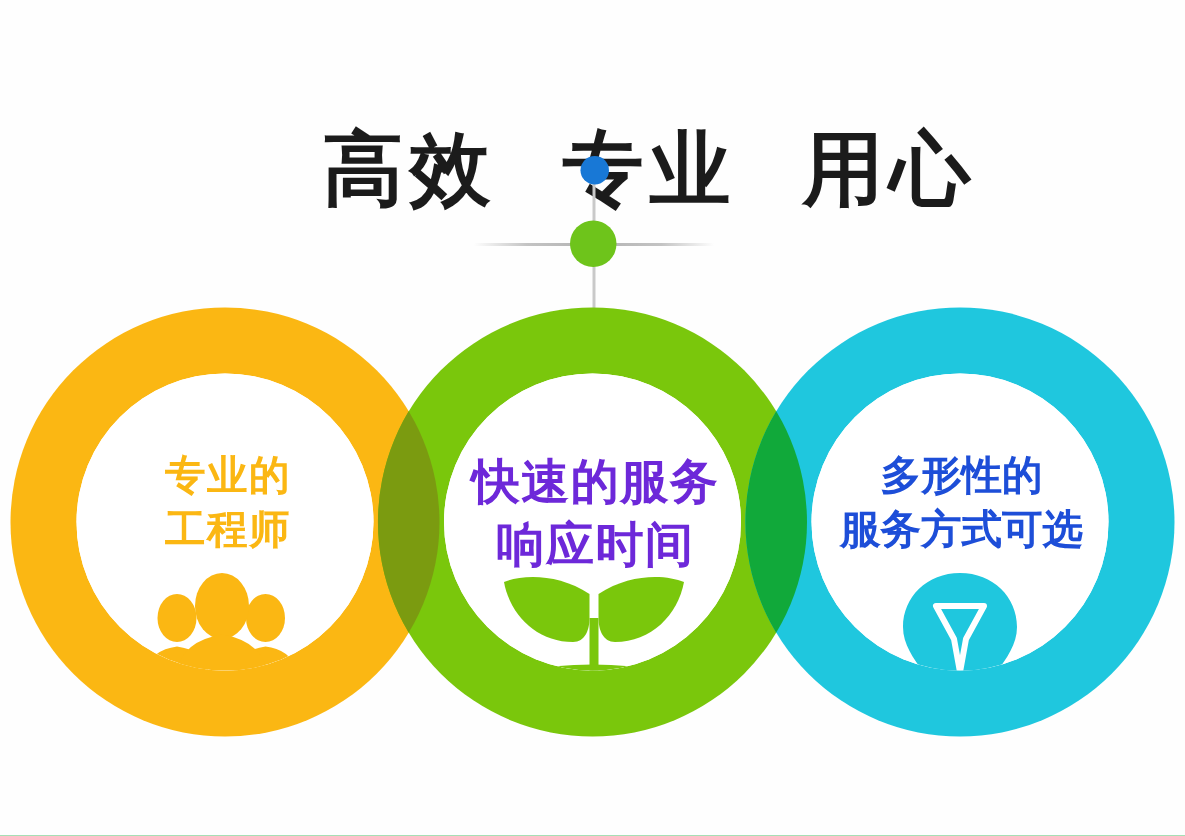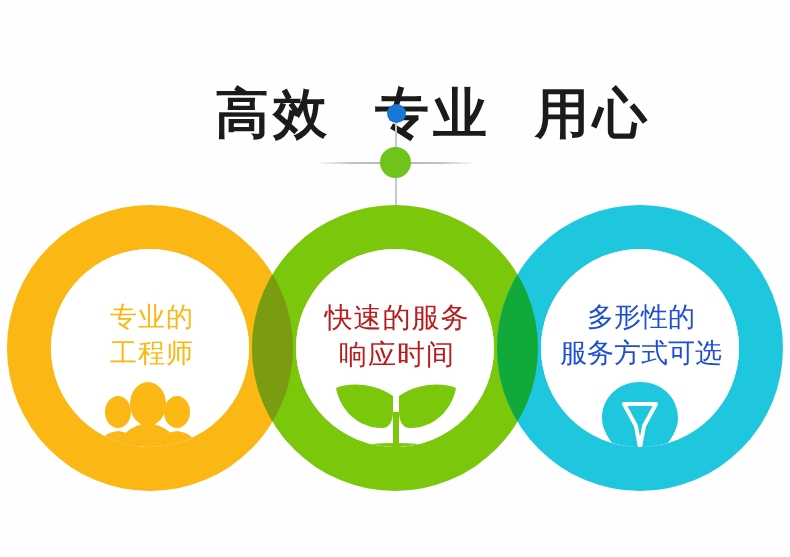--- a/index.html
+++ b/index.html
@@ -68,35 +68,35 @@
     left: 0;
     top: 0;
     width: 790px;
     height: 557px;
   }
 
   
   .ring-text {
     position: absolute;
     text-align: center;
-    font-weight: normal;
+    font-weight: bold;
     line-height: 1.32;
     white-space: pre-line;
     pointer-events: none;
     font-family: "Liberation Sans", "DejaVu Sans", sans-serif;
   }
   #text-1 {
     left: 52px; top: 300px; width: 200px;
     font-size: 27px; letter-spacing: 1px;
     color: #FBB713;
   }
   #text-2 {
     left: 297px; top: 300px; width: 200px;
-    font-size: 28px; letter-spacing: 1px;
-    color: #b91c1c;
+    font-size: 32px; letter-spacing: 1px;
+    color: #6d28d9;
   }
   #text-3 {
     left: 528px; top: 300px; width: 226px;
     font-size: 27px; letter-spacing: 0px;
     color: #1d4ed8;
   }
 </style>
 </head>
 <body>
 

